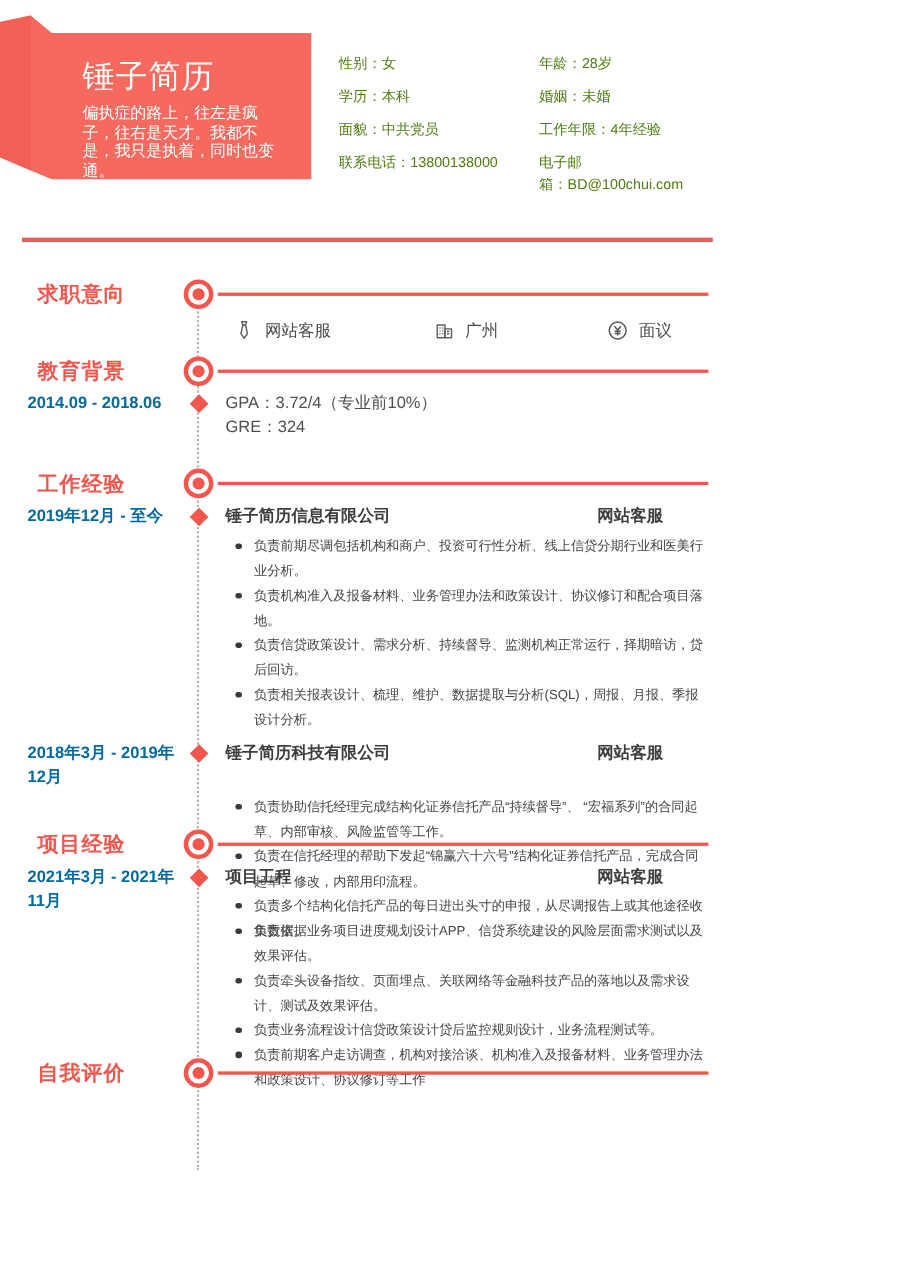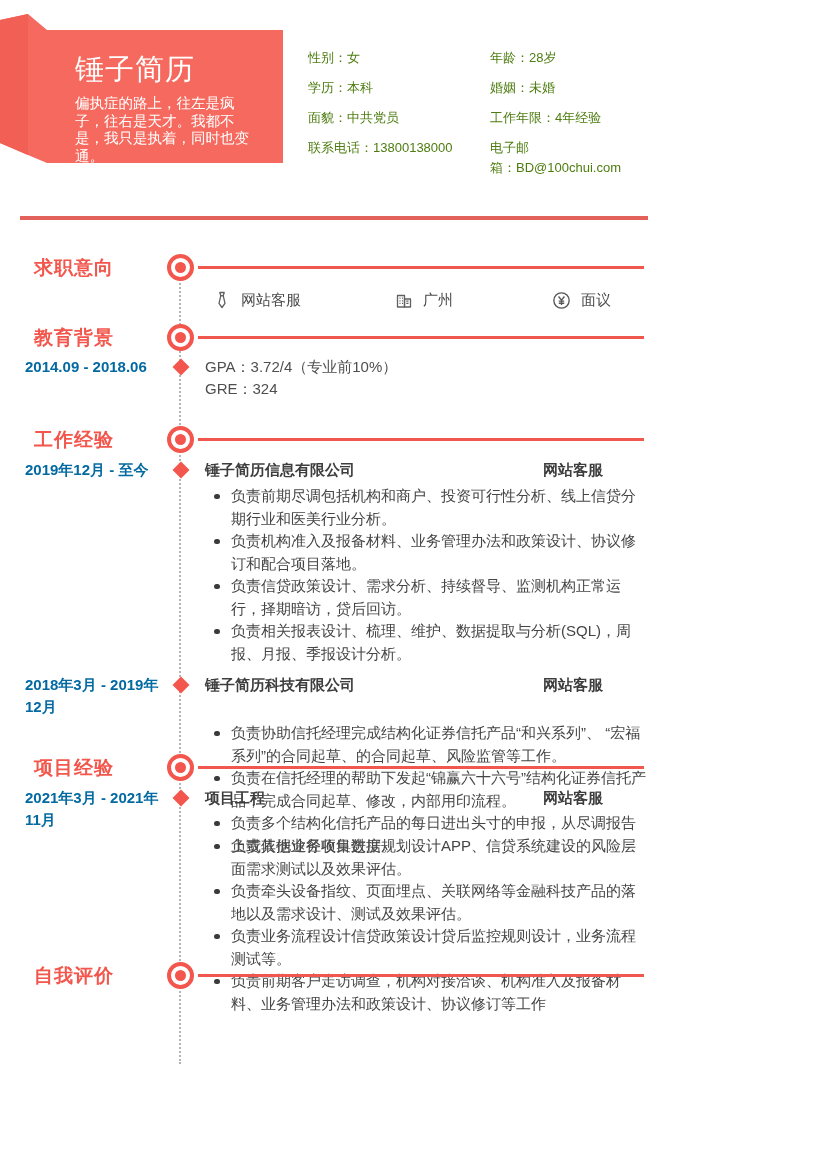--- a/index.html
+++ b/index.html
@@ -51,21 +51,21 @@
   .entry-date { position:absolute; left:25px; top:0; width:138px; font-size:15px; font-weight:bold;
                 color:#0369a1; line-height:22px; }
   .entry-diamond { position:absolute; left:175px; top:5px; width:12px; height:12px;
                    background:#f2564c; transform:rotate(45deg); z-index:2; }
   .entry-head { display:grid; grid-template-columns:338px 1fr; font-size:15px; font-weight:bold;
                 color:#3d3d3d; line-height:22px; }
   .entry-lines div { font-size:15px; color:#4f4f4f; line-height:22px; }
   .entry-lines { margin-top:6px; }
 
   ul.bullets { list-style:none; margin-top:4px; }
-  ul.bullets li { position:relative; padding-left:26px; font-size:15px; color:#454545; line-height:22.5px; }
+  ul.bullets li { position:relative; padding-left:26px; font-size:12px; color:#454545; line-height:22.5px; }
   ul.bullets li::before { content:""; position:absolute; left:9px; top:8.5px; width:5.5px; height:5.5px;
                           border-radius:50%; background:#3a3a3a; }
 
   .eval-text { margin-top:8px; padding-left:205px; padding-right:18px;
                font-size:15px; color:#454545; line-height:26px; }
 </style>
 </head>
 <body>
 
 <div class="resume">
@@ -186,21 +186,21 @@
     </div>
 
     <div class="entry" style="margin-top:9px;">
       <span class="entry-date">2018年3月 - 2019年12月</span>
       <span class="entry-diamond"></span>
       <div class="entry-head">
         <span>锤子简历科技有限公司</span>
         <span>网站客服</span>
       </div>
       <ul class="bullets" style="margin-top:26px;">
-        <li>负责协助信托经理完成结构化证券信托产品“和兴系列”、 “宏福系列”的合同起草、的合同起草、风险监管等工作。</li>
+        <li>负责协助信托经理完成结构化证券信托产品“持续督导”、 “宏福系列”的合同起草、内部审核、风险监管等工作。</li>
         <li>负责在信托经理的帮助下发起“锦赢六十六号”结构化证券信托产品，完成合同起草、修改，内部用印流程。</li>
         <li>负责多个结构化信托产品的每日进出头寸的申报，从尽调报告上或其他途径收集数据。</li>
       </ul>
     </div>
   </div>
 
   <div class="section" style="top:754px;">
     <div class="sec-head">
       <span class="sec-title">项目经验</span>
       <span class="sec-circle"></span>

